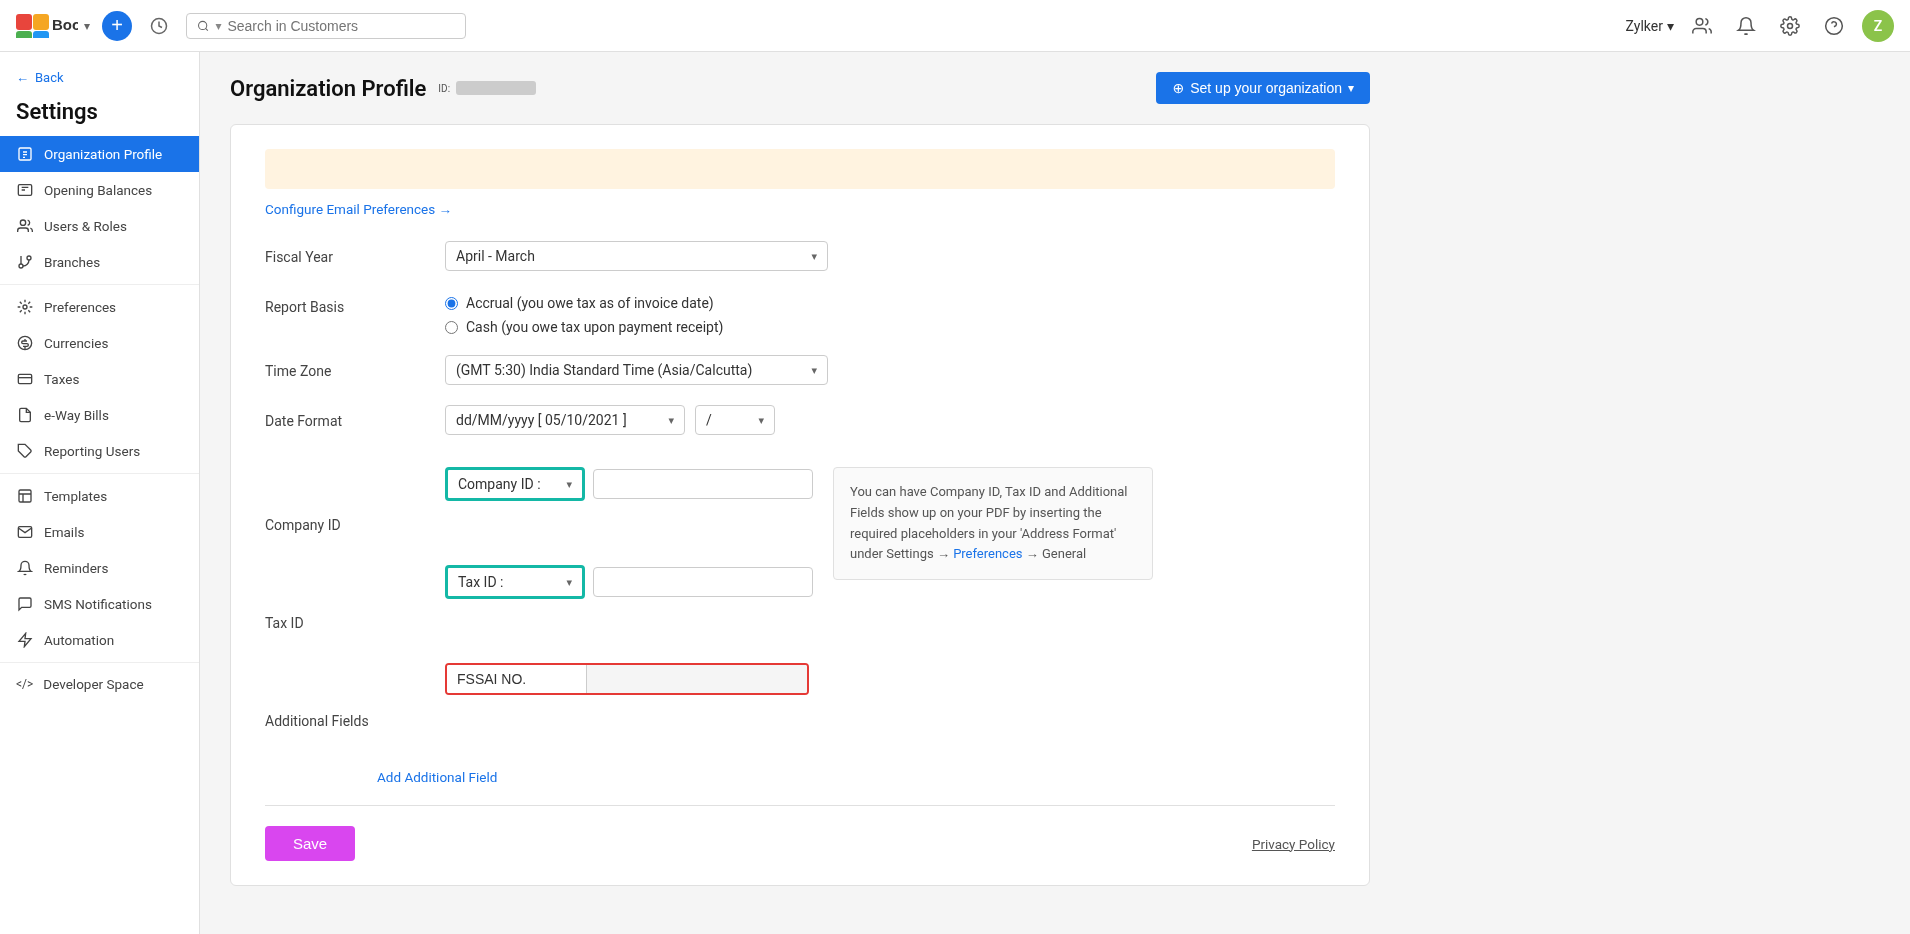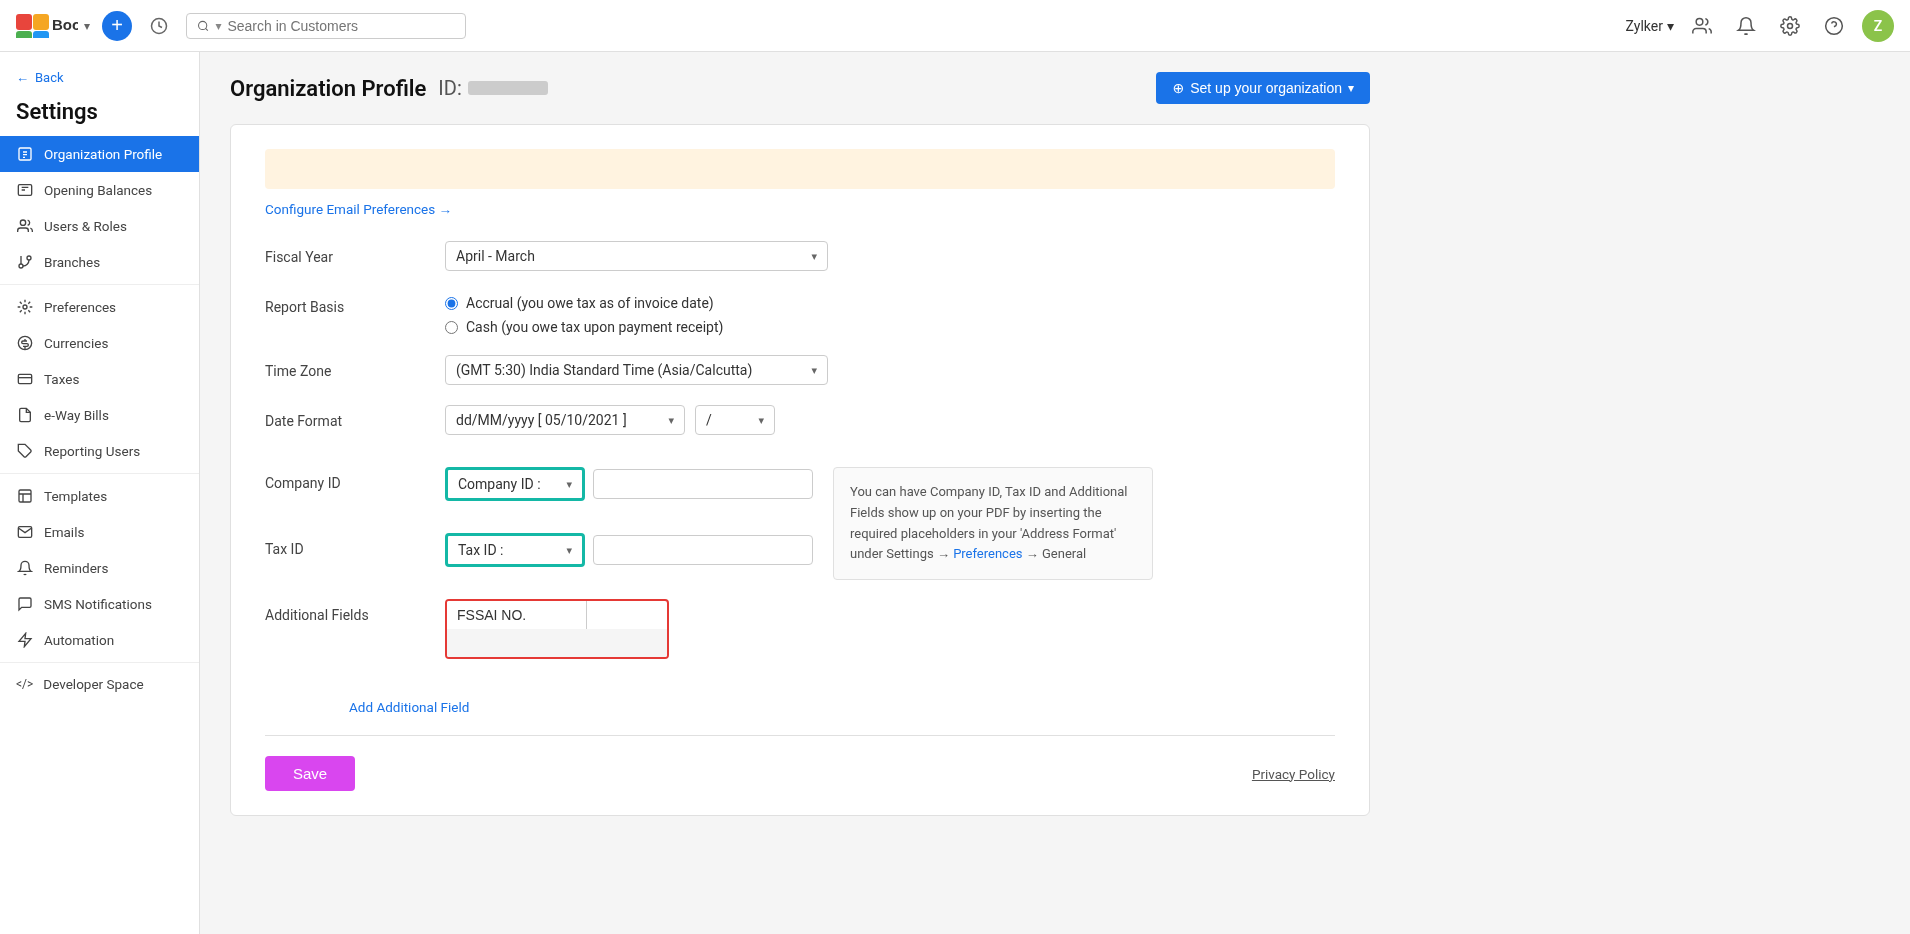--- a/index.html
+++ b/index.html
@@ -34,21 +34,21 @@
     .sidebar-item-dev { display: flex; align-items: center; gap: 10px; padding: 9px 16px; cursor: pointer; color: #444; font-size: 13.5px; }
 
     
     .main { flex: 1; overflow-y: auto; background: #f5f5f5; }
     .main-inner { padding: 20px 30px; max-width: 1200px; }
 
     
     .page-header { display: flex; align-items: center; justify-content: space-between; margin-bottom: 20px; }
     .page-header-left { display: flex; align-items: center; gap: 12px; }
     .page-title { font-size: 22px; font-weight: 600; color: #111; }
-    .org-id { display: flex; align-items: center; gap: 6px; font-size: 20px; color: #555; }
+    .org-id { display: flex; align-items: center; gap: 6px; font-size: 10px; color: #555; }
     .org-id-value { background: #ccc; height: 14px; width: 80px; border-radius: 3px; display: inline-block; }
     .setup-btn { display: flex; align-items: center; gap: 6px; background: #1a73e8; color: #fff; border: none; border-radius: 4px; padding: 8px 16px; font-size: 14px; cursor: pointer; }
     .setup-btn-chevron { font-size: 12px; }
 
     
     .form-card { background: #fff; border: 1px solid #e0e0e0; border-radius: 6px; padding: 24px 34px; }
 
     
     .email-banner { background: #fff3e0; height: 40px; border-radius: 4px; margin-bottom: 12px; }
     .configure-link { color: #1a73e8; font-size: 13.5px; cursor: pointer; display: inline-flex; align-items: center; gap: 4px; margin-bottom: 24px; text-decoration: none; }
@@ -65,27 +65,27 @@
     .select-field.small { width: 80px; justify-content: space-between; }
     .chevron-down { font-size: 11px; color: #666; }
 
     
     .radio-group { display: flex; flex-direction: column; gap: 8px; padding-top: 4px; }
     .radio-option { display: flex; align-items: center; gap: 8px; font-size: 14px; color: #333; cursor: pointer; }
     .radio-option input[type="radio"] { accent-color: #1a73e8; }
 
     
     .field-section { display: flex; align-items: flex-start; margin-bottom: 16px; }
-    .field-label { width: 180px; font-size: 14px; color: #444; padding-top: 8px; flex-shrink: 0; }
+    .field-label { width: 180px; font-size: 14px; color: #444; padding-top: 8px; flex-shrink: 0; margin-top: 42px; }
     .field-controls { display: flex; align-items: center; gap: 8px; }
     .select-label-field { display: flex; align-items: center; border: 3px solid #14b8a6; border-radius: 4px; background: #fff; padding: 6px 10px; gap: 6px; cursor: pointer; font-size: 14px; color: #333; width: 140px; justify-content: space-between; }
     .field-value-input { border: 1px solid #ccc; border-radius: 4px; padding: 6px 10px; font-size: 14px; color: #333; outline: none; width: 220px; }
 
     
-    .additional-field-wrapper { border: 2px solid #e53935; border-radius: 4px; display: flex; overflow: hidden; flex-direction: column; }
+    .additional-field-wrapper { border: 2px solid #e53935; border-radius: 4px; display: flex; overflow: hidden; }
     .additional-field-name { border: none; border-right: 1px solid #ccc; padding: 6px 10px; font-size: 14px; color: #333; outline: none; width: 140px; background: #fff; }
     .additional-field-value { border: none; padding: 6px 10px; font-size: 14px; color: #bbb; outline: none; width: 220px; background: #fff; }
 
     
     .info-box { background: #fafafa; border: 1px solid #e0e0e0; border-radius: 4px; padding: 14px 16px; max-width: 320px; font-size: 13px; color: #555; line-height: 1.6; }
     .info-box a { color: #1a73e8; text-decoration: none; cursor: pointer; }
     .field-row-with-info { display: flex; align-items: flex-start; gap: 20px; }
     .field-col { display: flex; flex-direction: column; gap: 16px; }
 
     
@@ -448,21 +448,21 @@
             <div class="field-section">
               <div class="field-label">Additional Fields</div>
               <div class="field-controls">
                 <div class="additional-field-wrapper">
                   <input type="text" class="additional-field-name" value="FSSAI NO." style="">
                   <input type="text" class="additional-field-value" placeholder="" style="background: rgb(245, 245, 245);">
                 </div>
               </div>
             </div>
 
-            <div style="margin-left: 84px;">
+            <div style="margin-left: 112px;">
               <a class="add-field-link">Add Additional Field</a>
             </div>
           </div>
 
           <div class="info-box">
             <span>You can have Company ID, Tax ID and Additional Fields show up on your PDF by inserting the required placeholders in your 'Address Format' under Settings → <a href="#">Preferences</a> → General</span>
           </div>
         </div>
 
         <hr class="form-divider">

